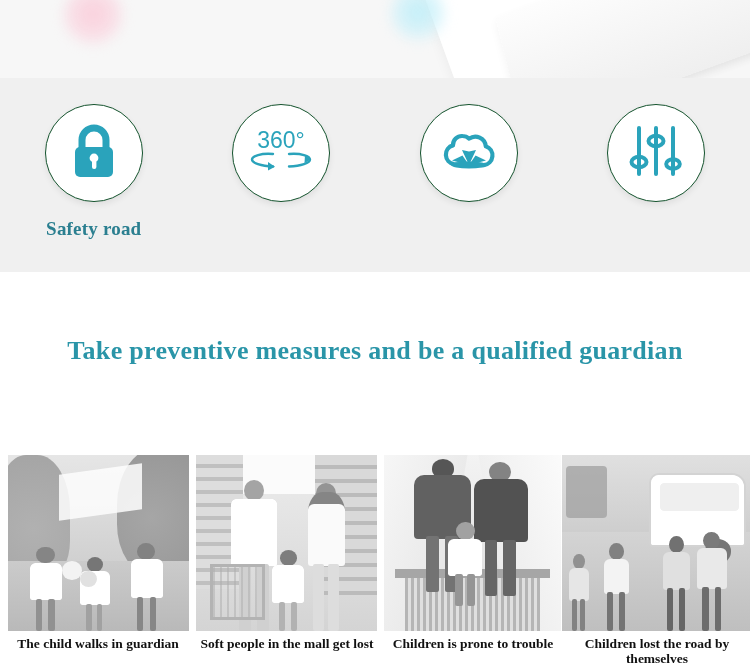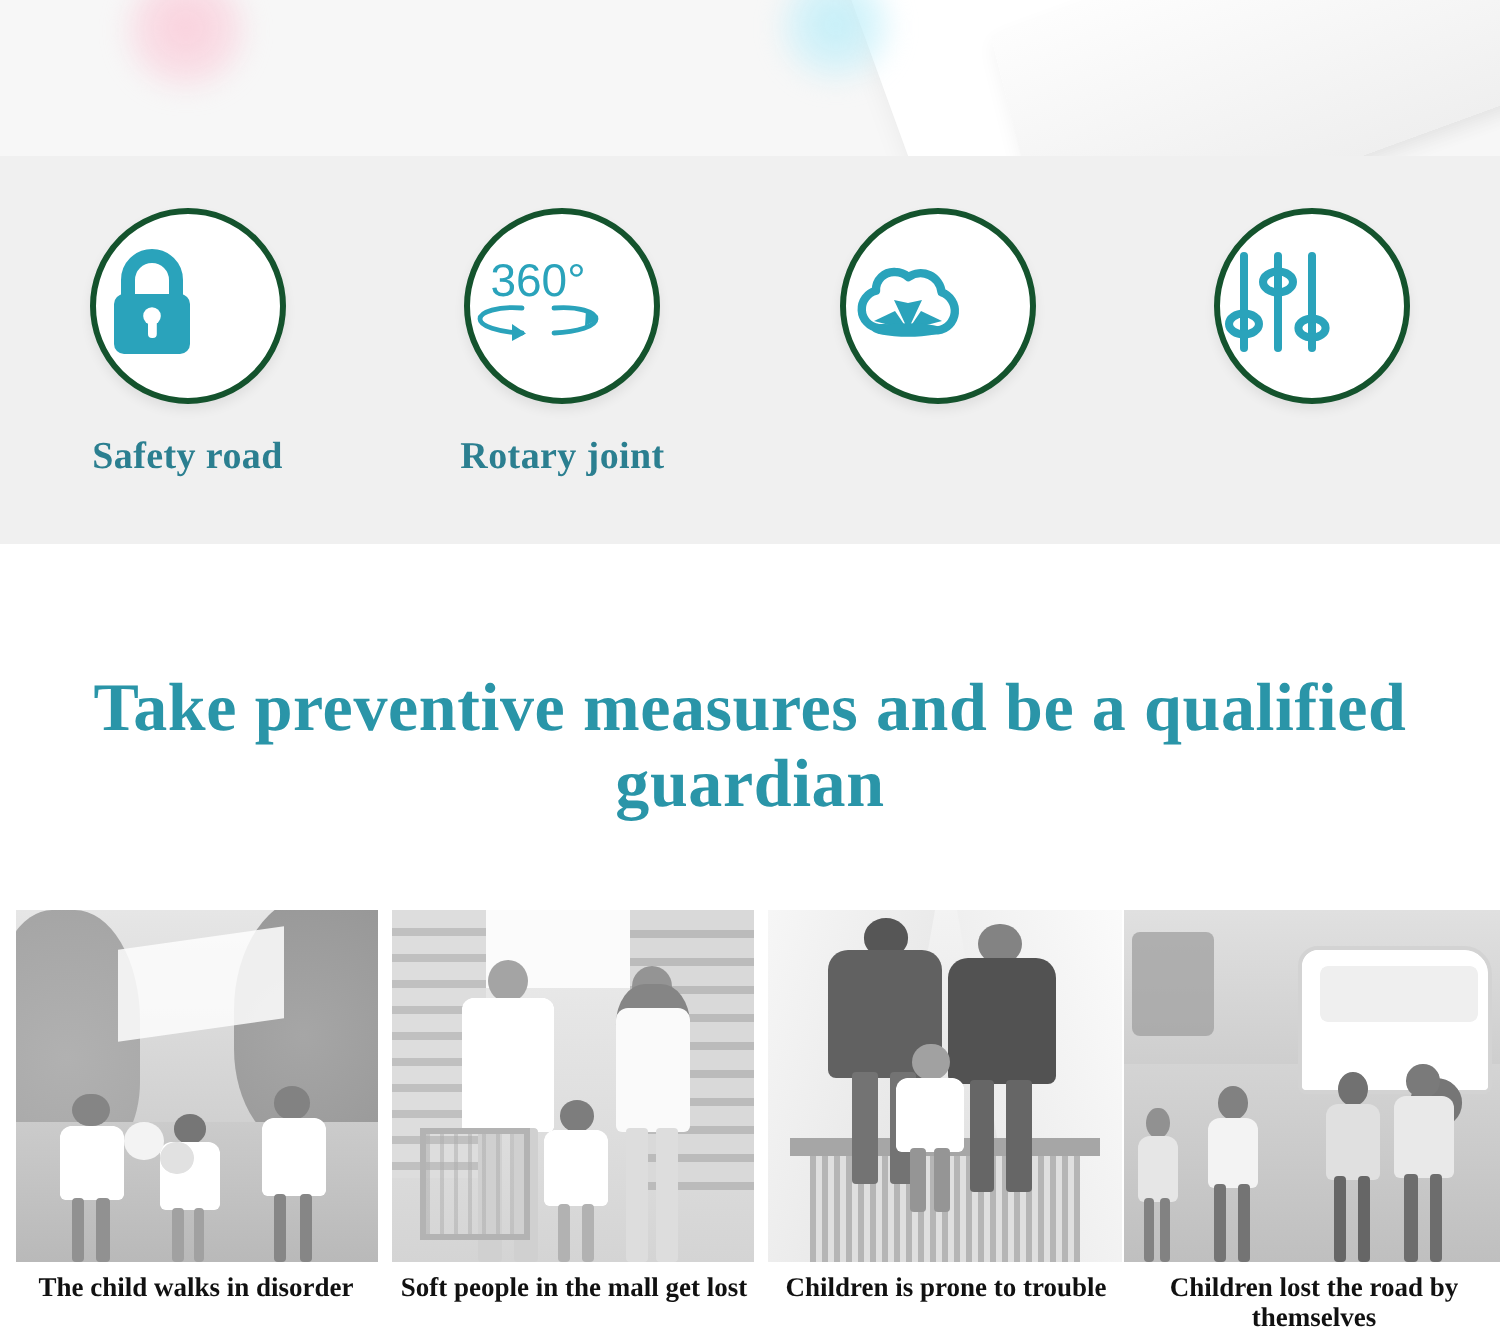--- a/index.html
+++ b/index.html
@@ -52,22 +52,22 @@
     display:flex;
   }
   .feature {
     flex:1 1 0;
     display:flex; flex-direction:column; align-items:center;
     padding-top:26px;
   }
   .circle {
     width:98px; height:98px; border-radius:50%;
     background:#ffffff;
-    border:3px solid #14532d;
-    display:flex; align-items:center; 
+    border:1px solid #14532d;
+    display:flex; align-items:center; justify-content:center;
     box-shadow:0 3px 6px rgba(0,0,0,0.07);
   }
   .feature-label {
     margin-top:16px;
     font-family:"Liberation Serif", serif;
     font-weight:bold;
     font-size:19px;
     color:#2b7f90;
     letter-spacing:0.2px;
     white-space:nowrap;
@@ -76,21 +76,21 @@
     font-family:"Liberation Sans", sans-serif;
     font-size:23px; fill:#2aa3bb;
   }
 
   
   .headline {
     position:absolute; left:0; top:336px; width:750px;
     text-align:center;
     font-family:"Liberation Serif", serif;
     font-weight:bold;
-    font-size:34px;
+    font-size:26px;
     color:#2a95a8;
     letter-spacing:0.3px;
   }
 
   
   .photos {
     position:absolute; left:0; top:455px; width:750px; height:176px;
   }
   .photo {
     position:absolute; top:0; height:176px;
@@ -162,21 +162,20 @@
         <span>
           <svg width="68" height="54" viewBox="0 0 68 54">
             <text class="rot-text" x="34" y="24" text-anchor="middle" aria-label="360°">360°</text>
             <path d="M26 30 C14 29 5 32 5 35.5 C5 39 14 42 26 42.5" fill="none" stroke="#2aa3bb" stroke-width="2.4" stroke-linecap="round"></path>
             <path d="M42 30 C54 29 63 32 63 35.5 C63 39 54 42 42 42.5" fill="none" stroke="#2aa3bb" stroke-width="2.4" stroke-linecap="round"></path>
             <path d="M21 38 L28 42.8 L21 46.5" fill="#2aa3bb"></path>
             <path d="M58 31 L64 35.5 L57.5 39" fill="#2aa3bb"></path>
           </svg>
         </span>
       </div>
-      <div class="feature-label">Rotary joint</div>
     </div>
 
     <div class="feature">
       <div class="circle">
         <span>
           <svg width="62" height="54" viewBox="0 0 62 54">
             <path d="M16 40 a9.5 9.5 0 0 1 -1 -18.6 a9 9 0 0 1 9.6 -9.4 a10 10 0 0 1 6.6 2.6 a10.5 10.5 0 0 1 16.6 7.6 a9.8 9.8 0 0 1 -2 19 Z" fill="none" stroke="#2aa3bb" stroke-width="4.2" stroke-linejoin="round"></path>
             <path d="M31 41 L14 36.5 L24.5 31.5 Z" fill="#2aa3bb"></path>
             <path d="M31 41 L48 36.5 L37.5 31.5 Z" fill="#2aa3bb"></path>
             <path d="M31 41 L24 26 L31 27.5 L38 26 Z" fill="#2aa3bb"></path>
@@ -325,20 +324,20 @@
           <div class="body" style="left:12%;top:19%;width:76%;height:42%;background:#cfcfcf"></div>
           <div class="leg" style="left:24%;top:59%;width:18%;height:41%;background:#6b6b6b"></div>
           <div class="leg" style="left:56%;top:59%;width:18%;height:41%;background:#6b6b6b"></div>
         </div>
       </div>
     </div>
 
   </div>
 
   <div class="captions">
-    <div class="caption c1">The child walks in disorder</div>
+    <div class="caption c1">The child walks in guardian</div>
     <div class="caption c2">Soft people in the mall get lost</div>
     <div class="caption c3">Children is prone to trouble</div>
     <div class="caption c4">Children lost the road
 by themselves</div>
   </div>
 
 </div>
 
 </body></html>

